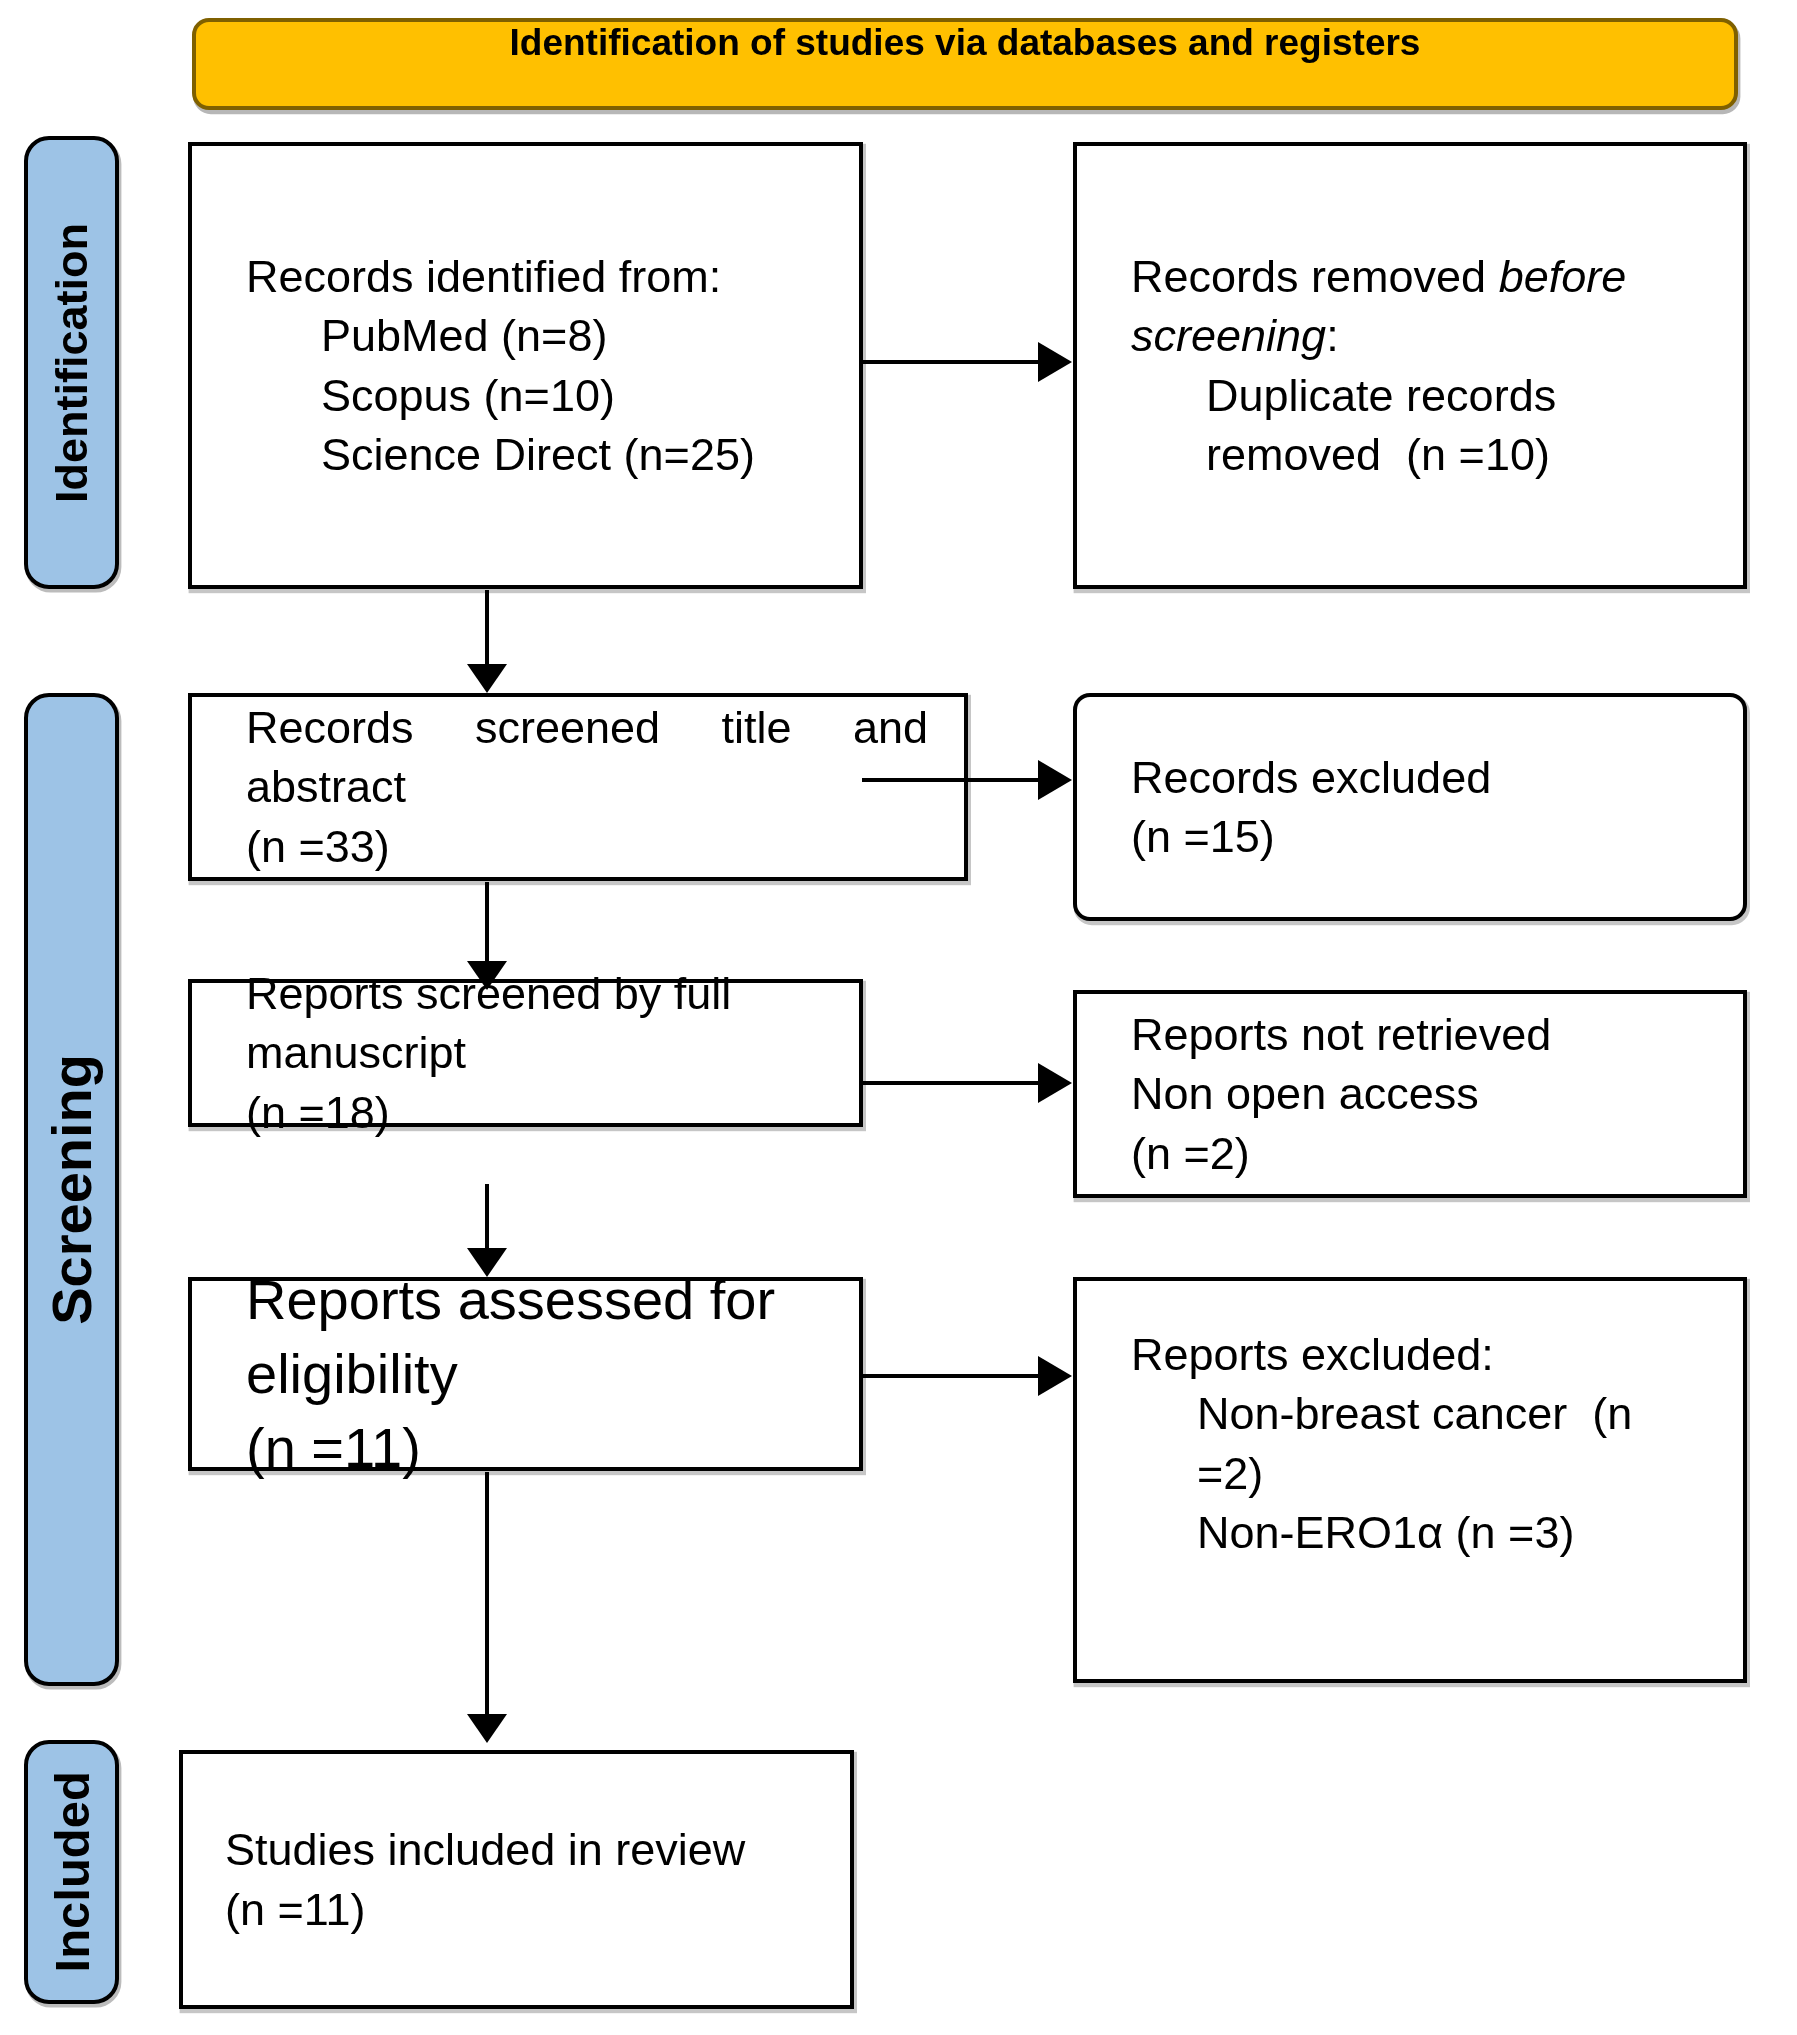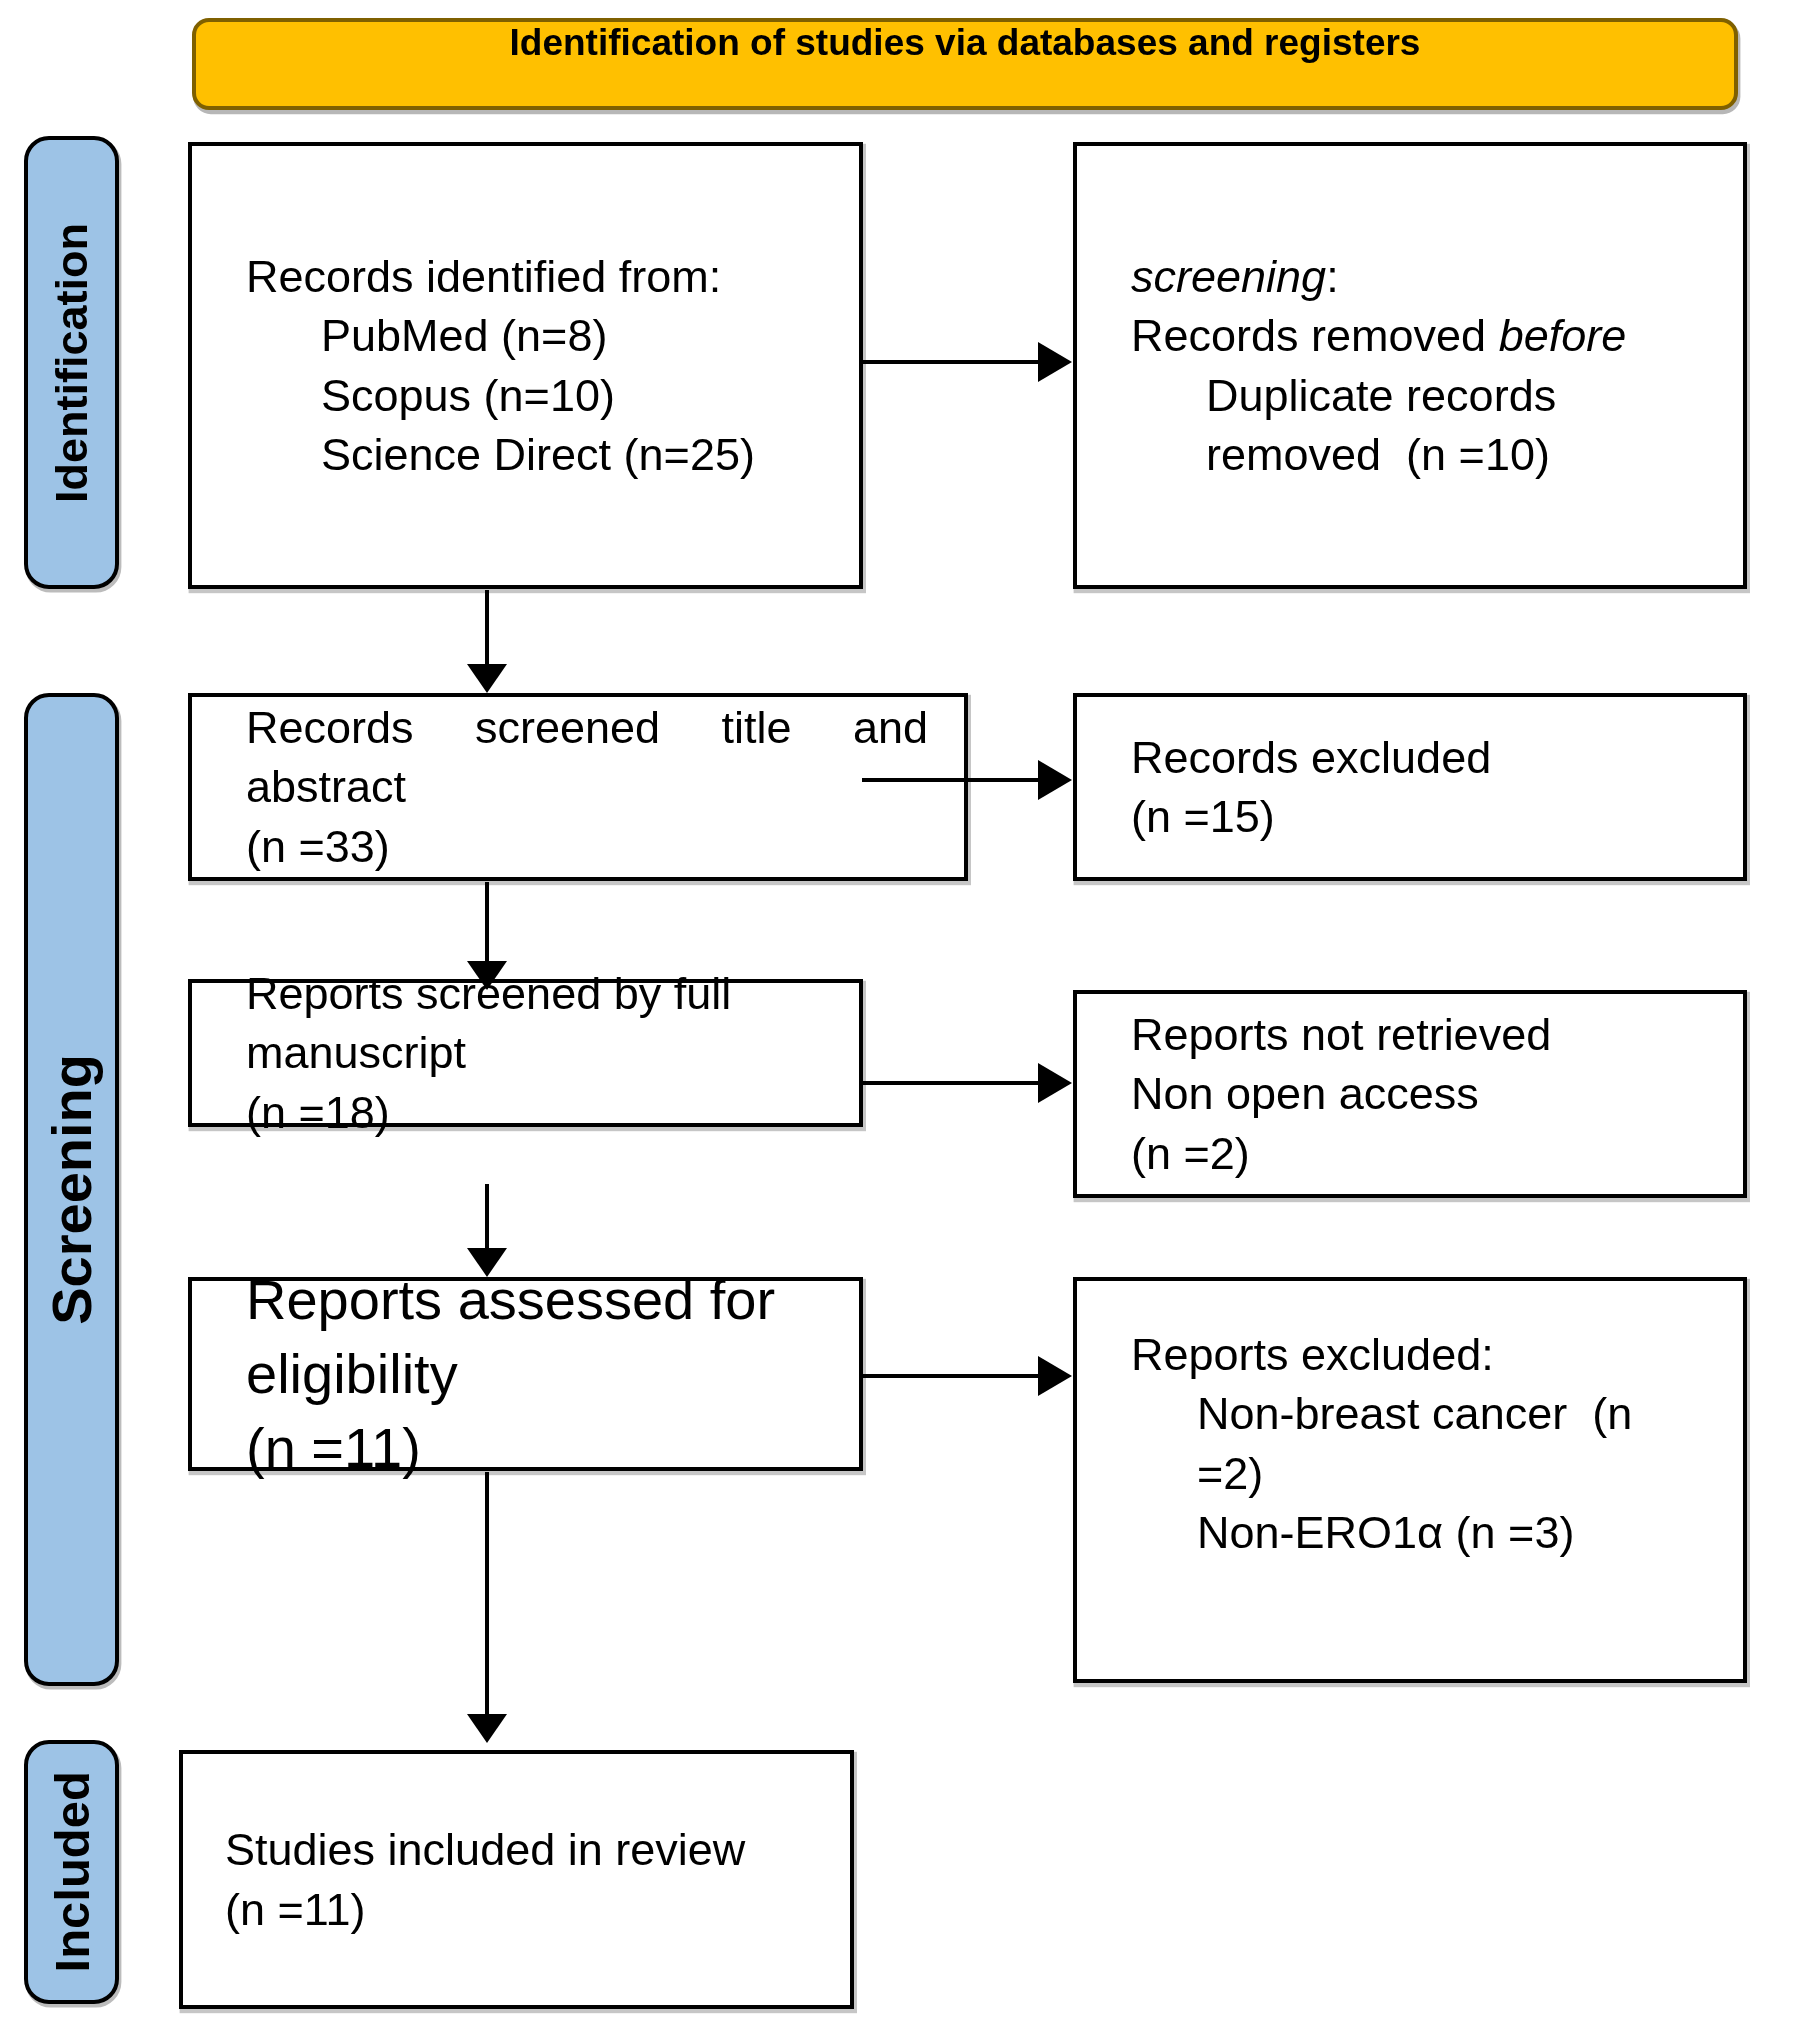--- a/index.html
+++ b/index.html
@@ -63,33 +63,33 @@
   </div>
 
   <div class="box" style="left:188px;top:142px;width:675px;height:447px;">
     <div class="line">Records identified from:</div>
     <div class="line sub">PubMed (n=8)</div>
     <div class="line sub">Scopus (n=10)</div>
     <div class="line sub">Science Direct (n=25)</div>
   </div>
 
   <div class="box" style="left:1073px;top:142px;width:674px;height:447px;">
+    <div class="line"><span>Records removed </span><em>before</em></div>
     <div class="line"><em>screening</em><span>:</span></div>
-    <div class="line"><span>Records removed </span><em>before</em></div>
     <div class="line sub">Duplicate records</div>
     <div class="line sub">removed  (n =10)</div>
   </div>
 
   <div class="box" style="left:188px;top:693px;width:780px;height:188px;">
     <div class="line jline">Records screened title and</div>
     <div class="line">abstract</div>
     <div class="line">(n =33)</div>
   </div>
 
-  <div class="box" style="left:1073px;top:693px;width:674px;height:188px;">
+  <div class="box" style="left:1073px;top:693px;width:674px;height:228px;border-radius:17px;">
     <div class="line">Records excluded</div>
     <div class="line">(n =15)</div>
   </div>
 
   <div class="box" style="left:188px;top:979px;width:675px;height:148px;">
     <div class="line">Reports screened by full</div>
     <div class="line">manuscript</div>
     <div class="line">(n =18)</div>
   </div>
 

